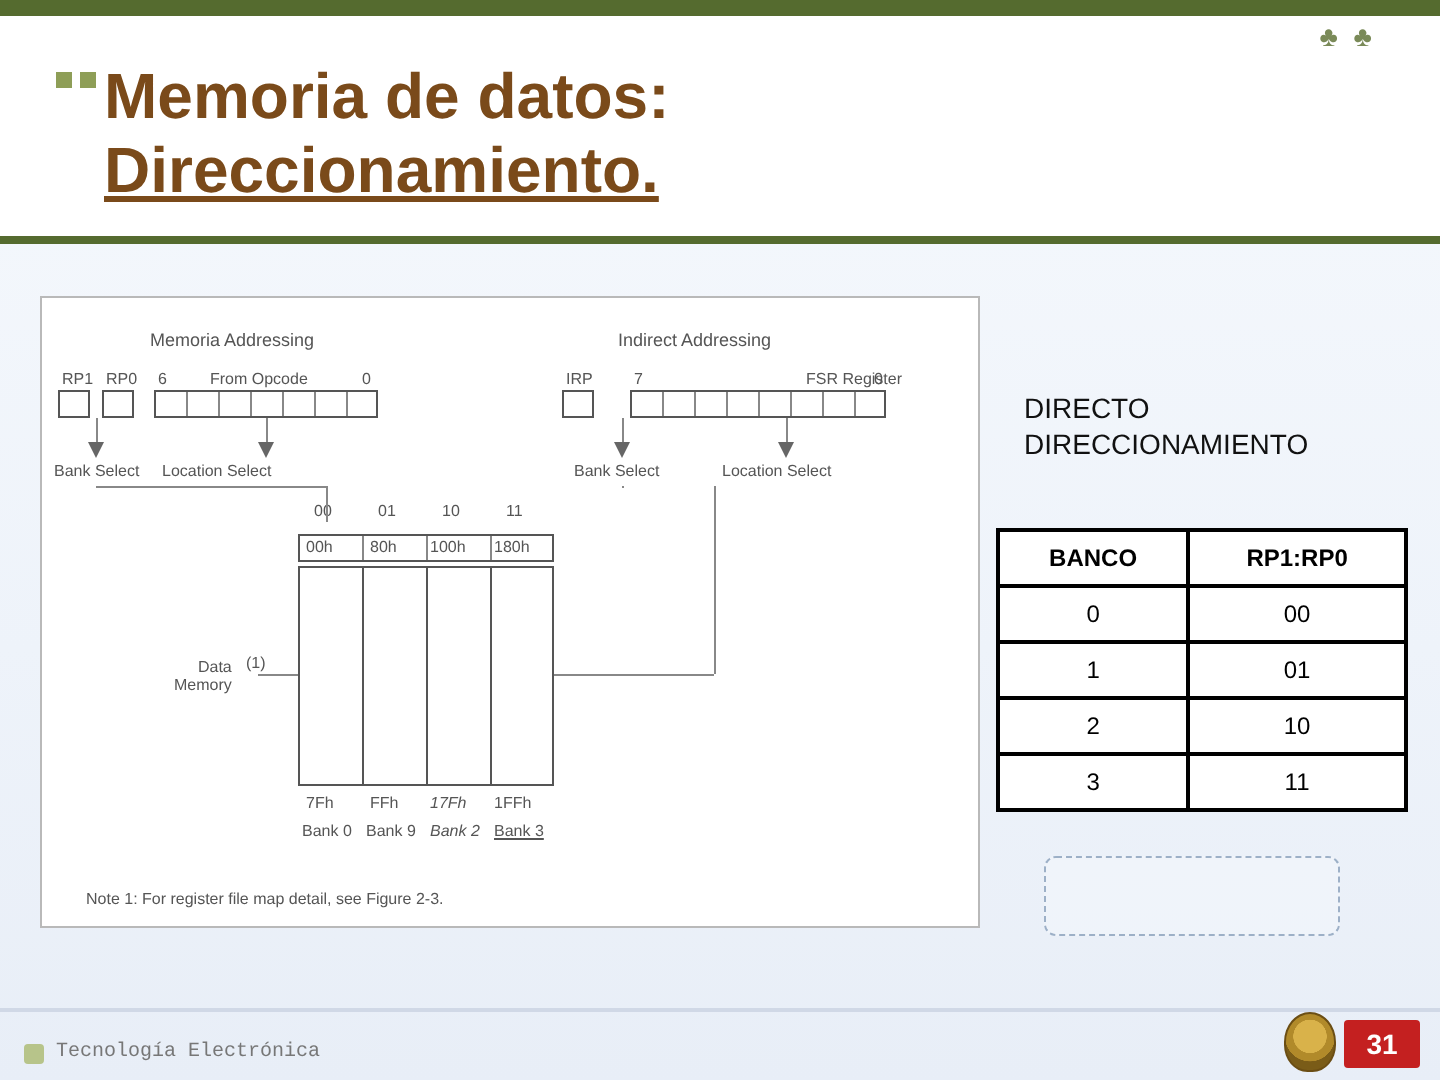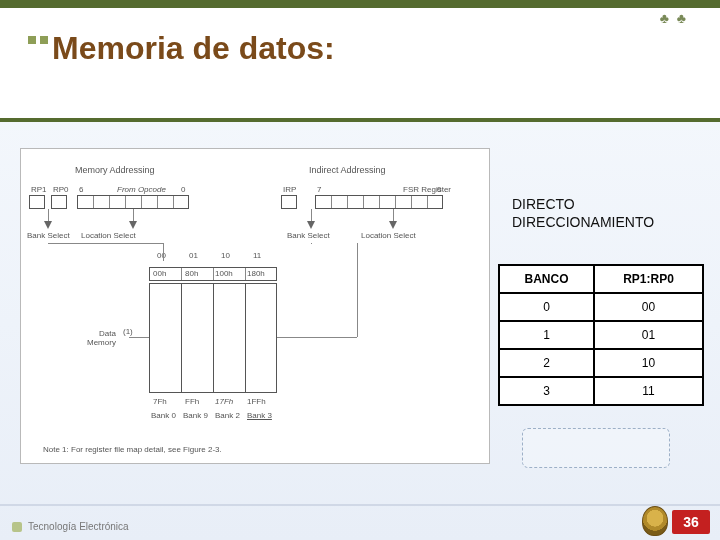--- a/index.html
+++ b/index.html
@@ -110,21 +110,21 @@
     background: rgba(255,255,255,0.25);
   }
 
   .footer {
     position: absolute;
     left: 0; right: 0; bottom: 0; height: 36px;
     border-top: 2px solid #d0d8e6;
   }
   .footer-text {
     position: absolute; left: 28px; bottom: 8px;
-    font-size: 10px; color: #777;
+    font-size: 10px; color: #777; font-family: Liberation Mono, monospace;
   }
   .footer-acc {
     position: absolute; left: 12px; bottom: 8px;
     width: 10px; height: 10px; background: #b7c48a;
     border-radius: 2px;
   }
   .page-badge {
     position: absolute; right: 10px; bottom: 6px;
     width: 38px; height: 24px;
     background: #c42020;
@@ -147,34 +147,35 @@
 <body>
 
 <div class="slide">
 
   <div class="header">
     <span class="logo-top">♣ ♣</span>
     <span class="bullet-sq bsq1"></span>
     <span class="bullet-sq bsq2"></span>
     <div class="title">
       <div>Memoria de datos:</div>
+      <div class="title-line2">Direccionamiento.</div>
     </div>
   </div>
 
   <div class="diagram">
-    <span class="d-label" style="top:16px; left:54px;">Memory Addressing</span>
+    <span class="d-label" style="top:16px; left:54px;">Memoria Addressing</span>
     <span class="d-label" style="top:16px; left:288px;">Indirect Addressing</span>
 
     <span class="d-label d-small" style="top:36px; left:10px;">RP1</span>
     <span class="d-label d-small" style="top:36px; left:32px;">RP0</span>
     <div class="reg-box" style="top:46px; left:8px; width:16px; height:14px;"></div>
     <div class="reg-box" style="top:46px; left:30px; width:16px; height:14px;"></div>
 
     <span class="d-label d-small" style="top:36px; left:58px;">6</span>
-    <span class="d-label d-small" style="top:36px; left:96px;font-style:italic;">From Opcode</span>
+    <span class="d-label d-small" style="top:36px; left:84px;">From Opcode</span>
     <span class="d-label d-small" style="top:36px; left:160px;">0</span>
     <div class="reg-box" style="top:46px; left:56px; width:112px; height:14px;">
       <div class="bit" style="left:0; width:16px;"></div>
       <div class="bit" style="left:16px; width:16px;"></div>
       <div class="bit" style="left:32px; width:16px;"></div>
       <div class="bit" style="left:48px; width:16px;"></div>
       <div class="bit" style="left:64px; width:16px;"></div>
       <div class="bit" style="left:80px; width:16px;"></div>
       <div class="bit" style="left:96px; width:16px;"></div>
     </div>
@@ -244,21 +245,21 @@
     <div class="hline" style="top:188px; left:256px; width:80px;"></div>
     <div class="vline" style="top:94px; left:336px; height:94px;"></div>
 
     <span class="d-label d-small" style="top:248px; left:132px;">7Fh</span>
     <span class="d-label d-small" style="top:248px; left:164px;">FFh</span>
     <span class="d-label d-small" style="top:248px; left:194px;font-style:italic;">17Fh</span>
     <span class="d-label d-small" style="top:248px; left:226px;">1FFh</span>
 
     <span class="d-label d-small" style="top:262px; left:130px;">Bank 0</span>
     <span class="d-label d-small" style="top:262px; left:162px;">Bank 9</span>
-    <span class="d-label d-small" style="top:262px; left:194px;">Bank 2</span>
+    <span class="d-label d-small" style="top:262px; left:194px;font-style:italic;">Bank 2</span>
     <span class="d-label d-small" style="top:262px; left:226px;text-decoration:underline;">Bank 3</span>
 
     <span class="d-label d-small" style="top:296px; left:22px;">Note 1: For register file map detail, see Figure 2-3.</span>
   </div>
 
   <div class="right-title">
     <div>DIRECTO</div>
     <div>DIRECCIONAMIENTO</div>
   </div>
 
@@ -288,16 +289,16 @@
       </tr>
     </tbody>
   </table>
 
   <div class="dash-accent"></div>
 
   <div class="footer">
     <span class="footer-acc"></span>
     <span class="footer-text">Tecnología Electrónica</span>
     <span class="seal"></span>
-    <span class="page-badge">36</span>
+    <span class="page-badge">31</span>
   </div>
 
 </div>
 
 </body></html>

